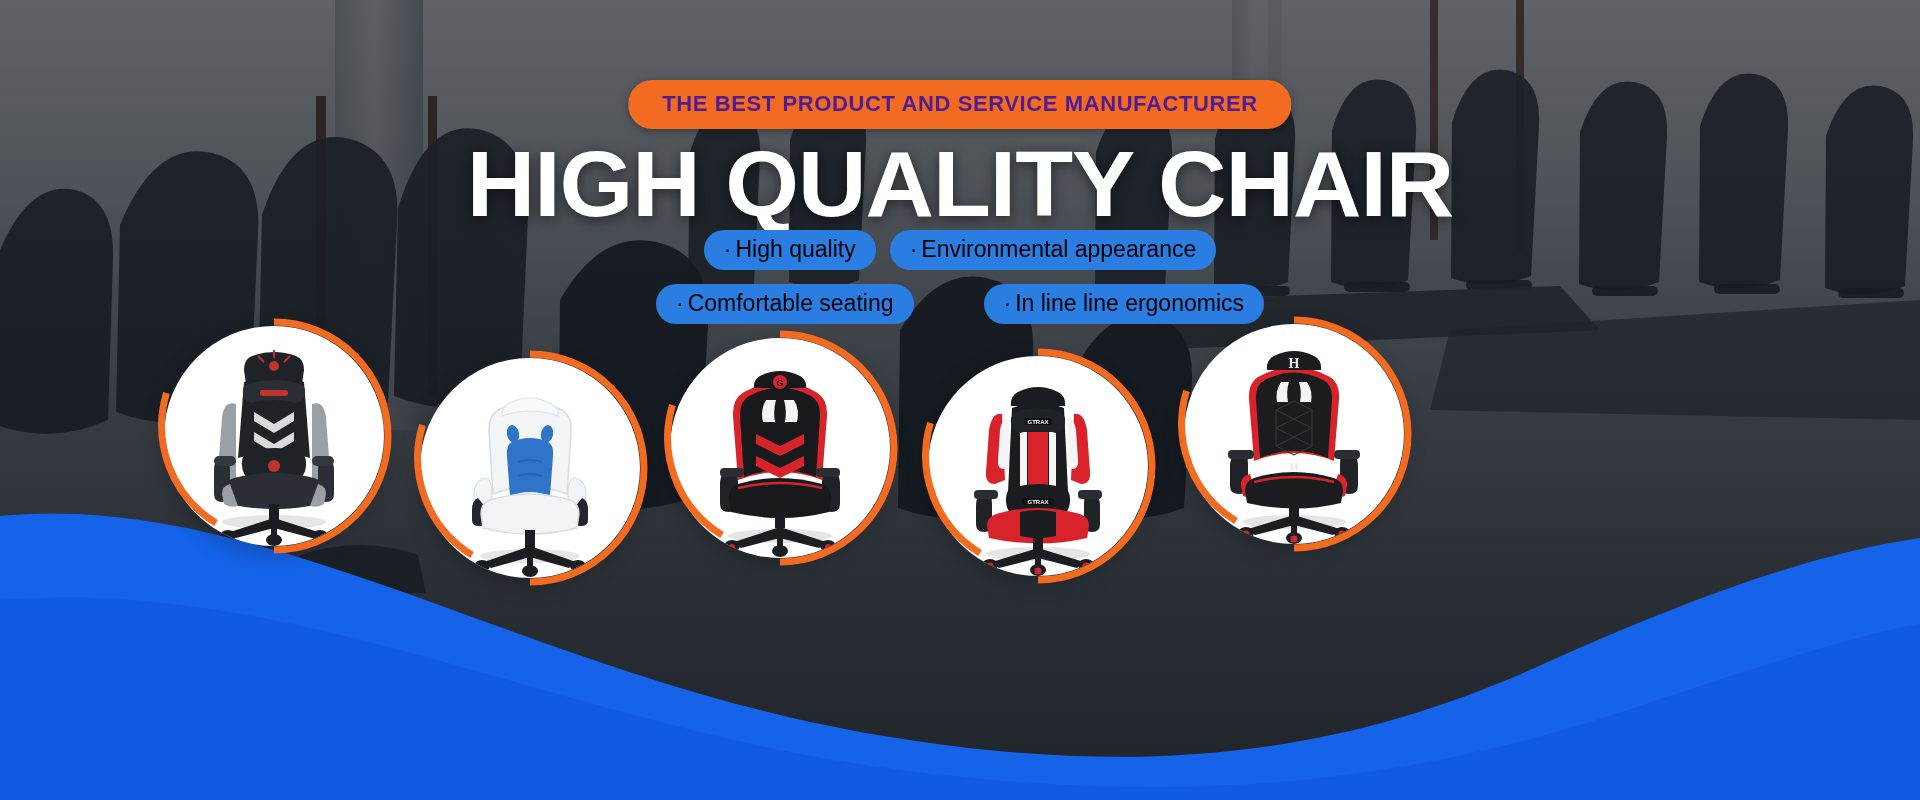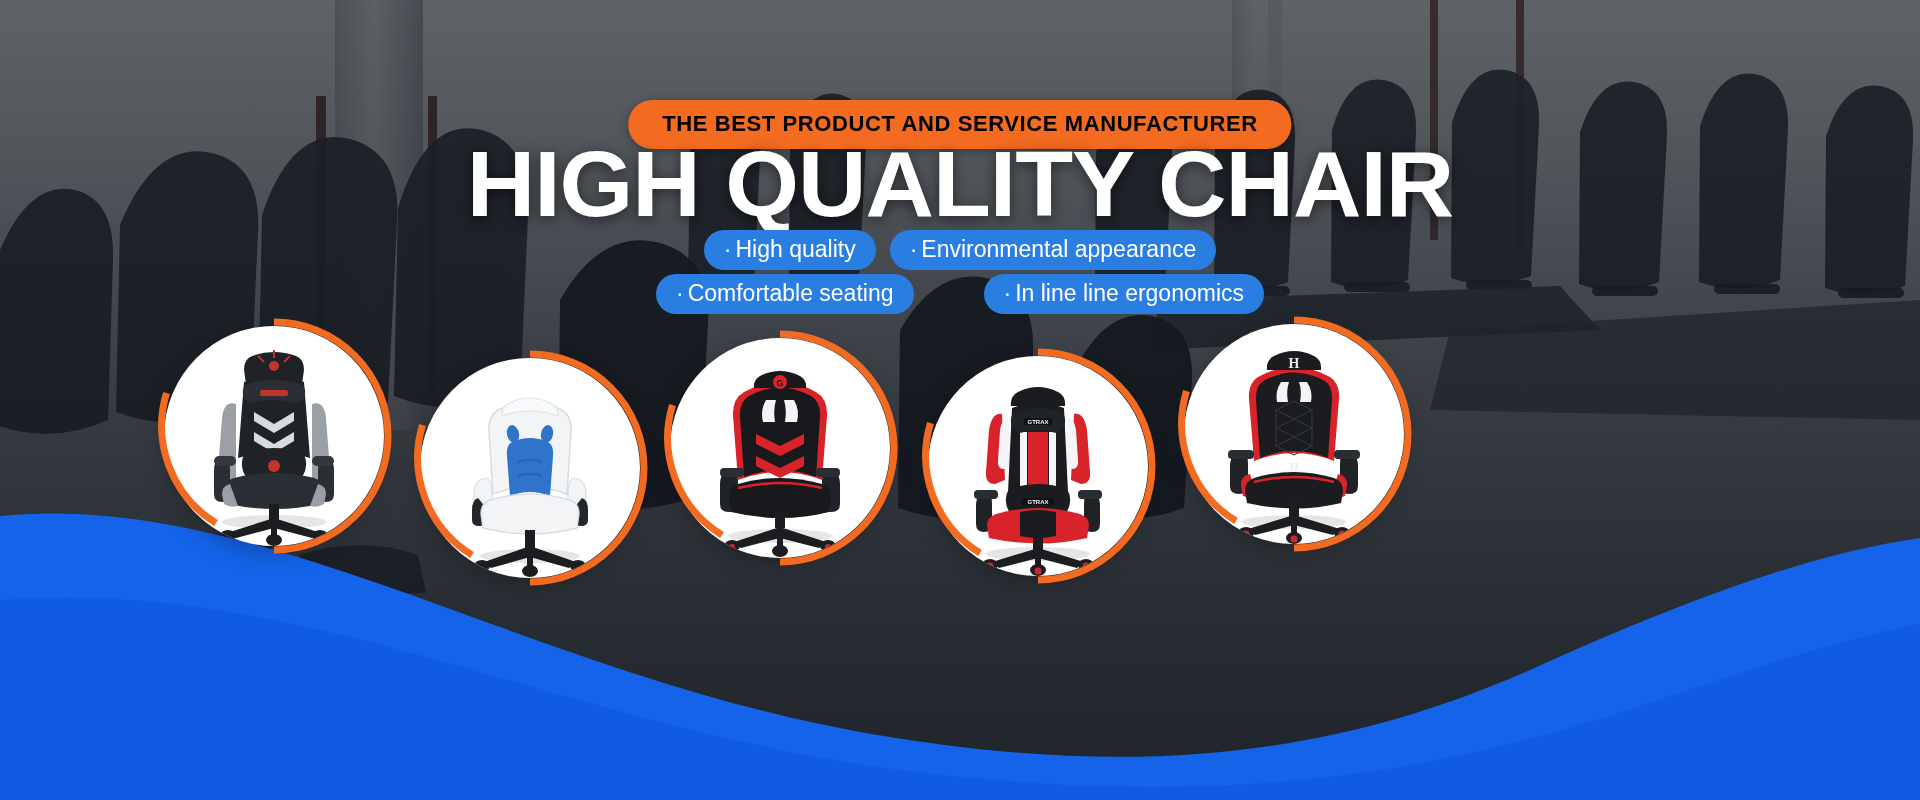--- a/index.html
+++ b/index.html
@@ -41,45 +41,44 @@
   
   .wave { position:absolute; left:0; bottom:0; width:100%; height:460px; }
 
   
   .content { position:absolute; left:0; top:0; width:100%; }
 
   .badge {
     position:absolute; left:50%; transform:translateX(-50%);
     top:80px;
     background:#f26b21;
-    color:#000000;
+    color:#4c1d95;
     font-size:22px; font-weight:bold; letter-spacing:.6px;
     padding:11px 34px 12px;
     border-radius:24px;
     white-space:nowrap;
     box-shadow:0 2px 10px rgba(0,0,0,.35);
-    margin-top:20px;
   }
 
   .headline {
     position:absolute; left:50%; transform:translateX(-50%) scaleX(1.02);
     top:131px;
     color:#fff;
     font-size:93px; font-weight:bold;
     letter-spacing:-1px;
     white-space:nowrap;
     text-shadow:0 3px 14px rgba(0,0,0,.55);
     font-stretch:condensed;
   }
 
   .pill-row { position:absolute; left:0; width:100%; display:flex; justify-content:center; gap:14px; }
   .pill-row-1 { top:230px; }
-  .pill-row-2 { top:274px;gap:8px; }
+  .pill-row-2 { top:284px;gap:8px; }
   .pill {
-    background:#2a7de1; color:#ffffff;
+    background:#2a7de1; color:#000000;
     font-size:23px;
     padding:6px 20px 8px;
     border-radius:20px;
     white-space:nowrap;
     line-height:1.15;
   }
   .pill .dot { margin-right:4px; }
 
   
   .circles { position:absolute; left:0; top:0; width:100%; height:800px; }

